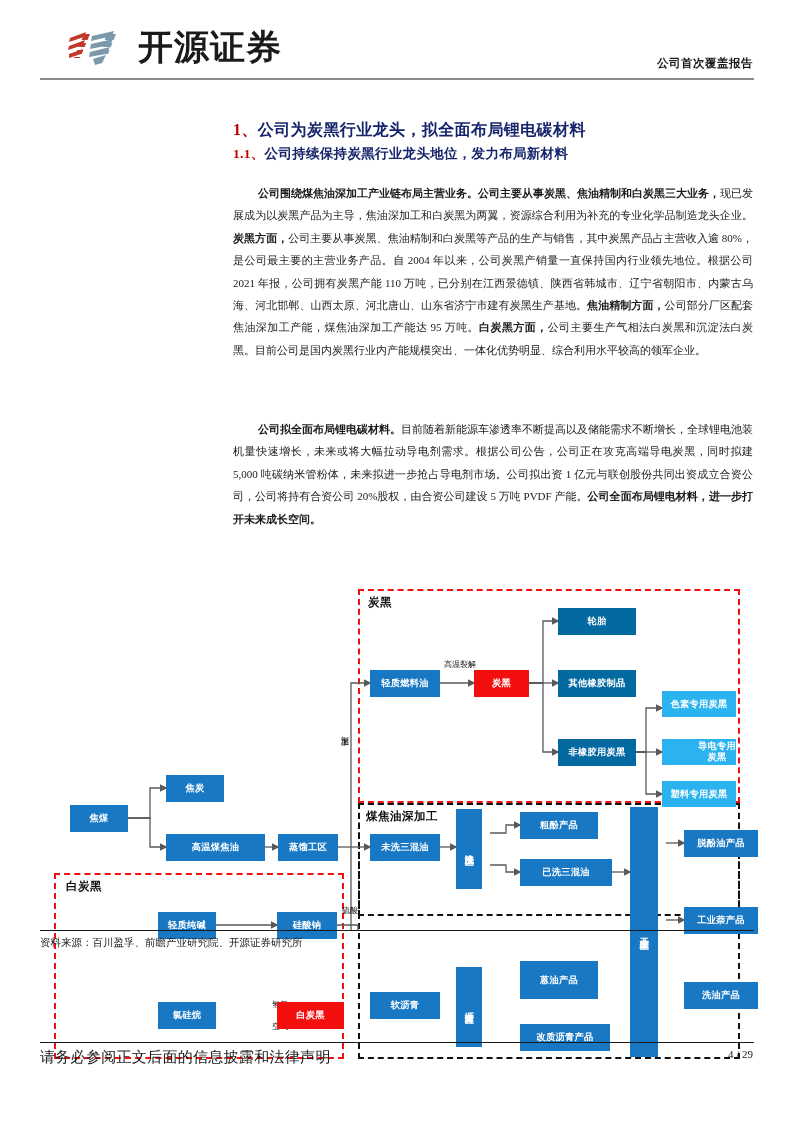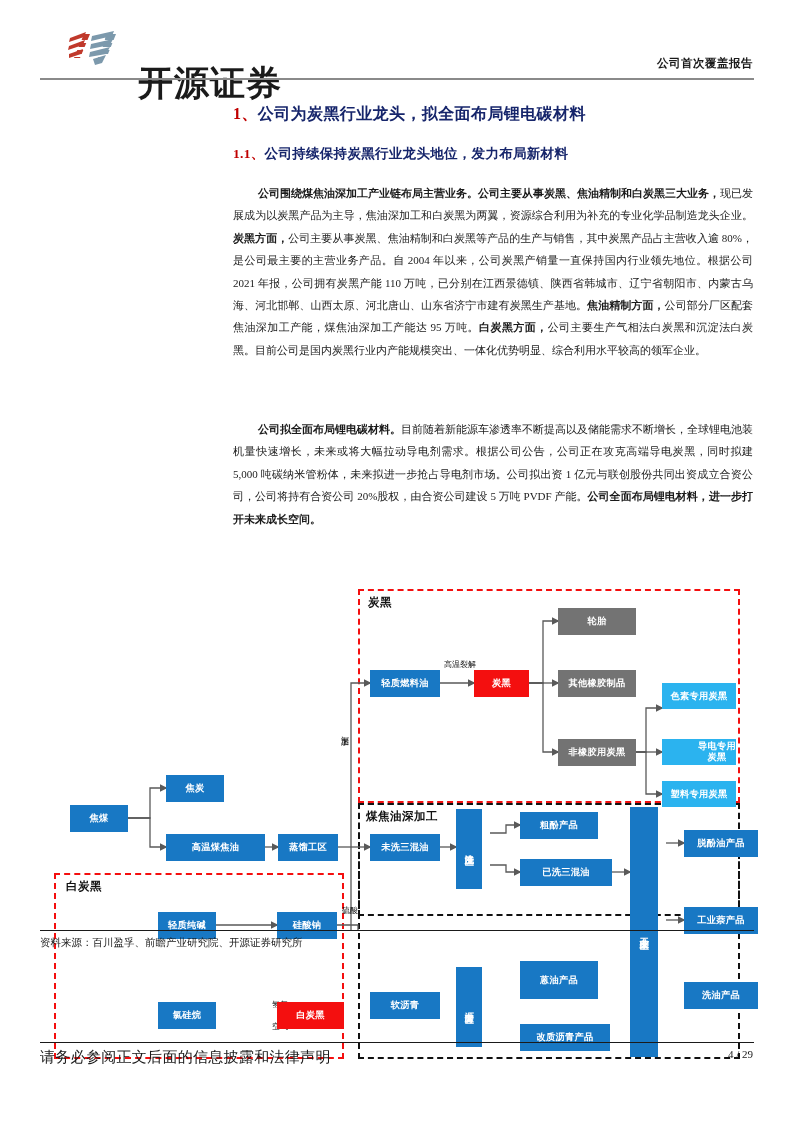--- a/index.html
+++ b/index.html
@@ -12,36 +12,36 @@
   }
   .page { position:absolute; left:0; top:0; width:793px; height:1122px; }
 
   
   .hdr-logo { position:absolute; left:68px; top:22px; width:240px; height:54px; }
   .logo-mark { position:absolute; left:0; top:6px; width:62px; height:44px; }
   .logo-text {
     position:absolute; left:70px; top:2px;
     font-family:"DejaVu Sans", sans-serif;
     font-weight:bold; font-size:35px; letter-spacing:1px;
-    color:#1a1a1a; white-space:nowrap;margin-top:36px;
+    color:#1a1a1a; white-space:nowrap;
   }
   .hdr-right {
     position:absolute; right:40px; top:56px;
     font-family:"Liberation Serif", serif;
     font-weight:bold; font-size:11.5px; color:#1a1a1a;
     letter-spacing:0.5px;
   }
   .hdr-rule {
     position:absolute; left:40px; top:78px; width:714px; height:2px;
     background:#8a8a8a;
   }
 
   
   .h1 {
-    position:absolute; left:233px; top:104px; width:520px;
+    position:absolute; left:233px; top:120px; width:520px;
     font-family:"Liberation Serif", serif;
     font-weight:bold; font-size:16px; color:#16256b;
     letter-spacing:0.4px;
   }
   .h1 .num { color:#c00000; }
   .h2 {
     position:absolute; left:233px; top:145px; width:520px;
     font-family:"Liberation Serif", serif;
     font-weight:bold; font-size:13.5px; color:#16256b;
     letter-spacing:0.3px;
@@ -91,21 +91,21 @@
     font-family:"Liberation Serif", serif;
     font-weight:bold;
     font-size:9.2px;
     color:#ffffff;
     line-height:1.15;
     letter-spacing:0.3px;
     box-sizing:border-box;
   }
   .b-blue   { background:#1878c4; }
   .b-red    { background:#f40f0f; }
-  .b-amber  { background:#737373; }
+  .b-amber  { background:#0369a1; }
   .b-cyan   { background:#2bb3ef; }
   .vert {
     writing-mode:vertical-rl; text-orientation:upright;
     letter-spacing:1px;
   }
 
   .dash-red {
     position:absolute; box-sizing:border-box;
     border:2px dashed #f40f0f;
   }
@@ -276,21 +276,21 @@
     <div class="vlabel" style="left:298px; top:155px;">深加工</div>
 
     <div class="dbox b-blue" style="left:330px; top:95px;  width:70px;  height:27px;">轻质燃料油</div>
     <div class="edge-label" style="left:404px; top:84px;">高温裂解</div>
     <div class="dbox b-red" style="left:434px; top:95px;  width:55px;  height:27px;">炭黑</div>
 
     <div class="dbox b-amber" style="left:518px; top:33px;  width:78px;  height:27px;">轮胎</div>
     <div class="dbox b-amber" style="left:518px; top:95px;  width:78px;  height:27px;">其他橡胶制品</div>
     <div class="dbox b-amber" style="left:518px; top:164px; width:78px;  height:27px;">非橡胶用炭黑</div>
 
-    <div class="dbox b-cyan" style="left:622px; top:108px; width:74px;  height:26px;">色素专用炭黑</div>
+    <div class="dbox b-cyan" style="left:622px; top:116px; width:74px;  height:26px;">色素专用炭黑</div>
     <div class="dbox b-cyan" style="left:622px; top:164px; width:74px;  height:26px;padding-left:36px;">导电专用炭黑</div>
     <div class="dbox b-cyan" style="left:622px; top:206px; width:74px;  height:26px;">塑料专用炭黑</div>
 
     <div class="dbox b-blue" style="left:118px; top:337px; width:58px;  height:27px;">轻质纯碱</div>
     <div class="dbox b-blue" style="left:237px; top:337px; width:60px;  height:27px;">硅酸钠</div>
     <div class="edge-label" style="left:302px; top:330px;">硫酸</div>
     <div class="dbox b-blue" style="left:118px; top:427px; width:58px;  height:27px;">氯硅烷</div>
     <div class="edge-label" style="left:232px; top:424px;">氢气</div>
     <div class="edge-label" style="left:232px; top:446px;">空气</div>
     <div class="dbox b-red" style="left:237px; top:427px; width:67px;  height:27px;">白炭黑</div>

